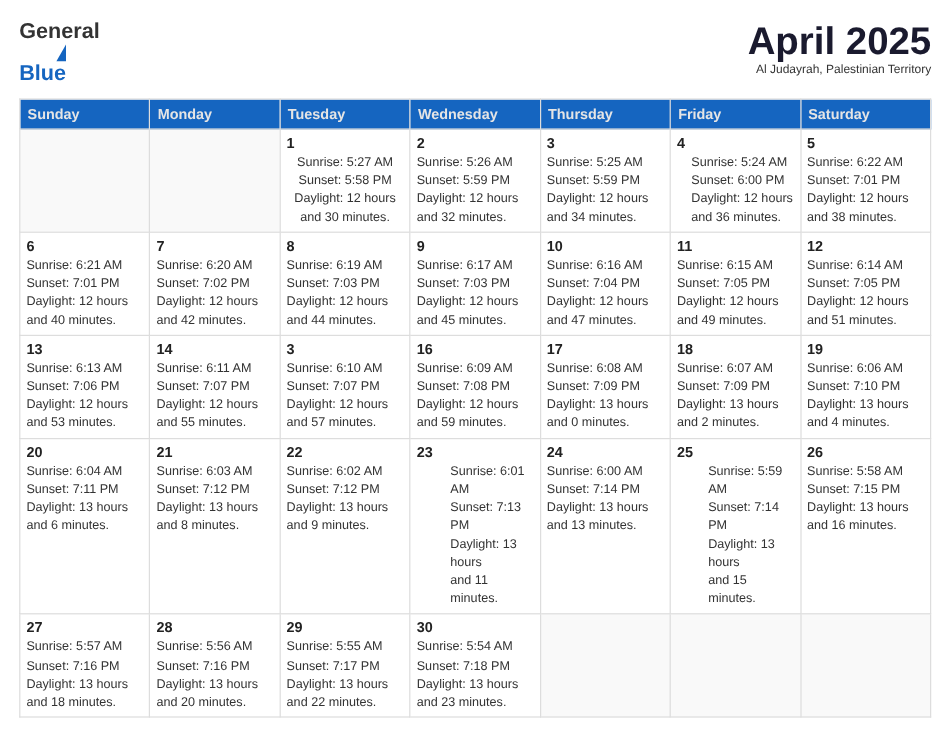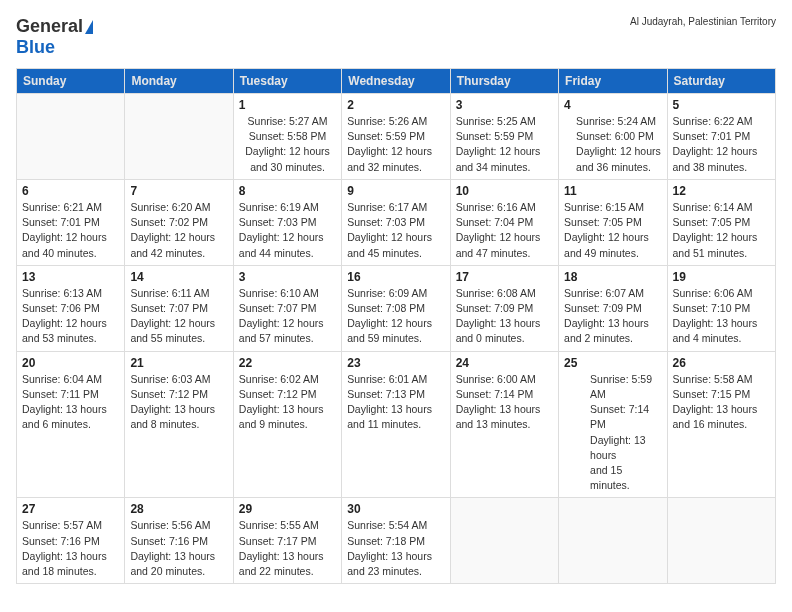--- a/index.html
+++ b/index.html
@@ -36,20 +36,21 @@
       width: 0;
       height: 0;
       border-left: 8px solid transparent;
       border-bottom: 14px solid #1565c0;
       margin-left: 2px;
       vertical-align: middle;
     }
     .logo-line {
       display: flex;
       align-items: center;
+      flex-direction: column;
     }
     .title-area {
       text-align: right;
     }
     .month-title {
       font-size: 32px;
       font-weight: bold;
       color: #1a1a2e;
     }
     .location-title {
@@ -99,20 +100,21 @@
 
 <div class="header-area">
   <div class="logo">
     <div class="logo-line">
       <span class="logo-general">General</span>
       <span class="logo-icon"></span>
     </div>
     <span class="logo-blue">Blue</span>
   </div>
   <div class="title-area">
+    <div class="month-title">April 2025</div>
     <div class="location-title">Al Judayrah, Palestinian Territory</div>
   </div>
 </div>
 
 <table class="calendar">
   <thead>
     <tr>
       <th>Sunday</th>
       <th>Monday</th>
       <th>Tuesday</th>
@@ -281,21 +283,21 @@
         </td>
         <td>
           <span class="day-num">22</span>
           <div class="day-detail" style="white-space: pre-line;">Sunrise: 6:02 AM
 Sunset: 7:12 PM
 Daylight: 13 hours
 and 9 minutes.</div>
         </td>
         <td>
           <span class="day-num">23</span>
-          <div class="day-detail" style="white-space: pre-line;">Sunrise: 6:01 AM
+          <div class="day-detail" style="white-space: pre-line; margin-left: 28px;">Sunrise: 6:01 AM
 Sunset: 7:13 PM
 Daylight: 13 hours
 and 11 minutes.</div>
         </td>
         <td>
           <span class="day-num">24</span>
           <div class="day-detail" style="white-space: pre-line;">Sunrise: 6:00 AM
 Sunset: 7:14 PM
 Daylight: 13 hours
 and 13 minutes.</div>

